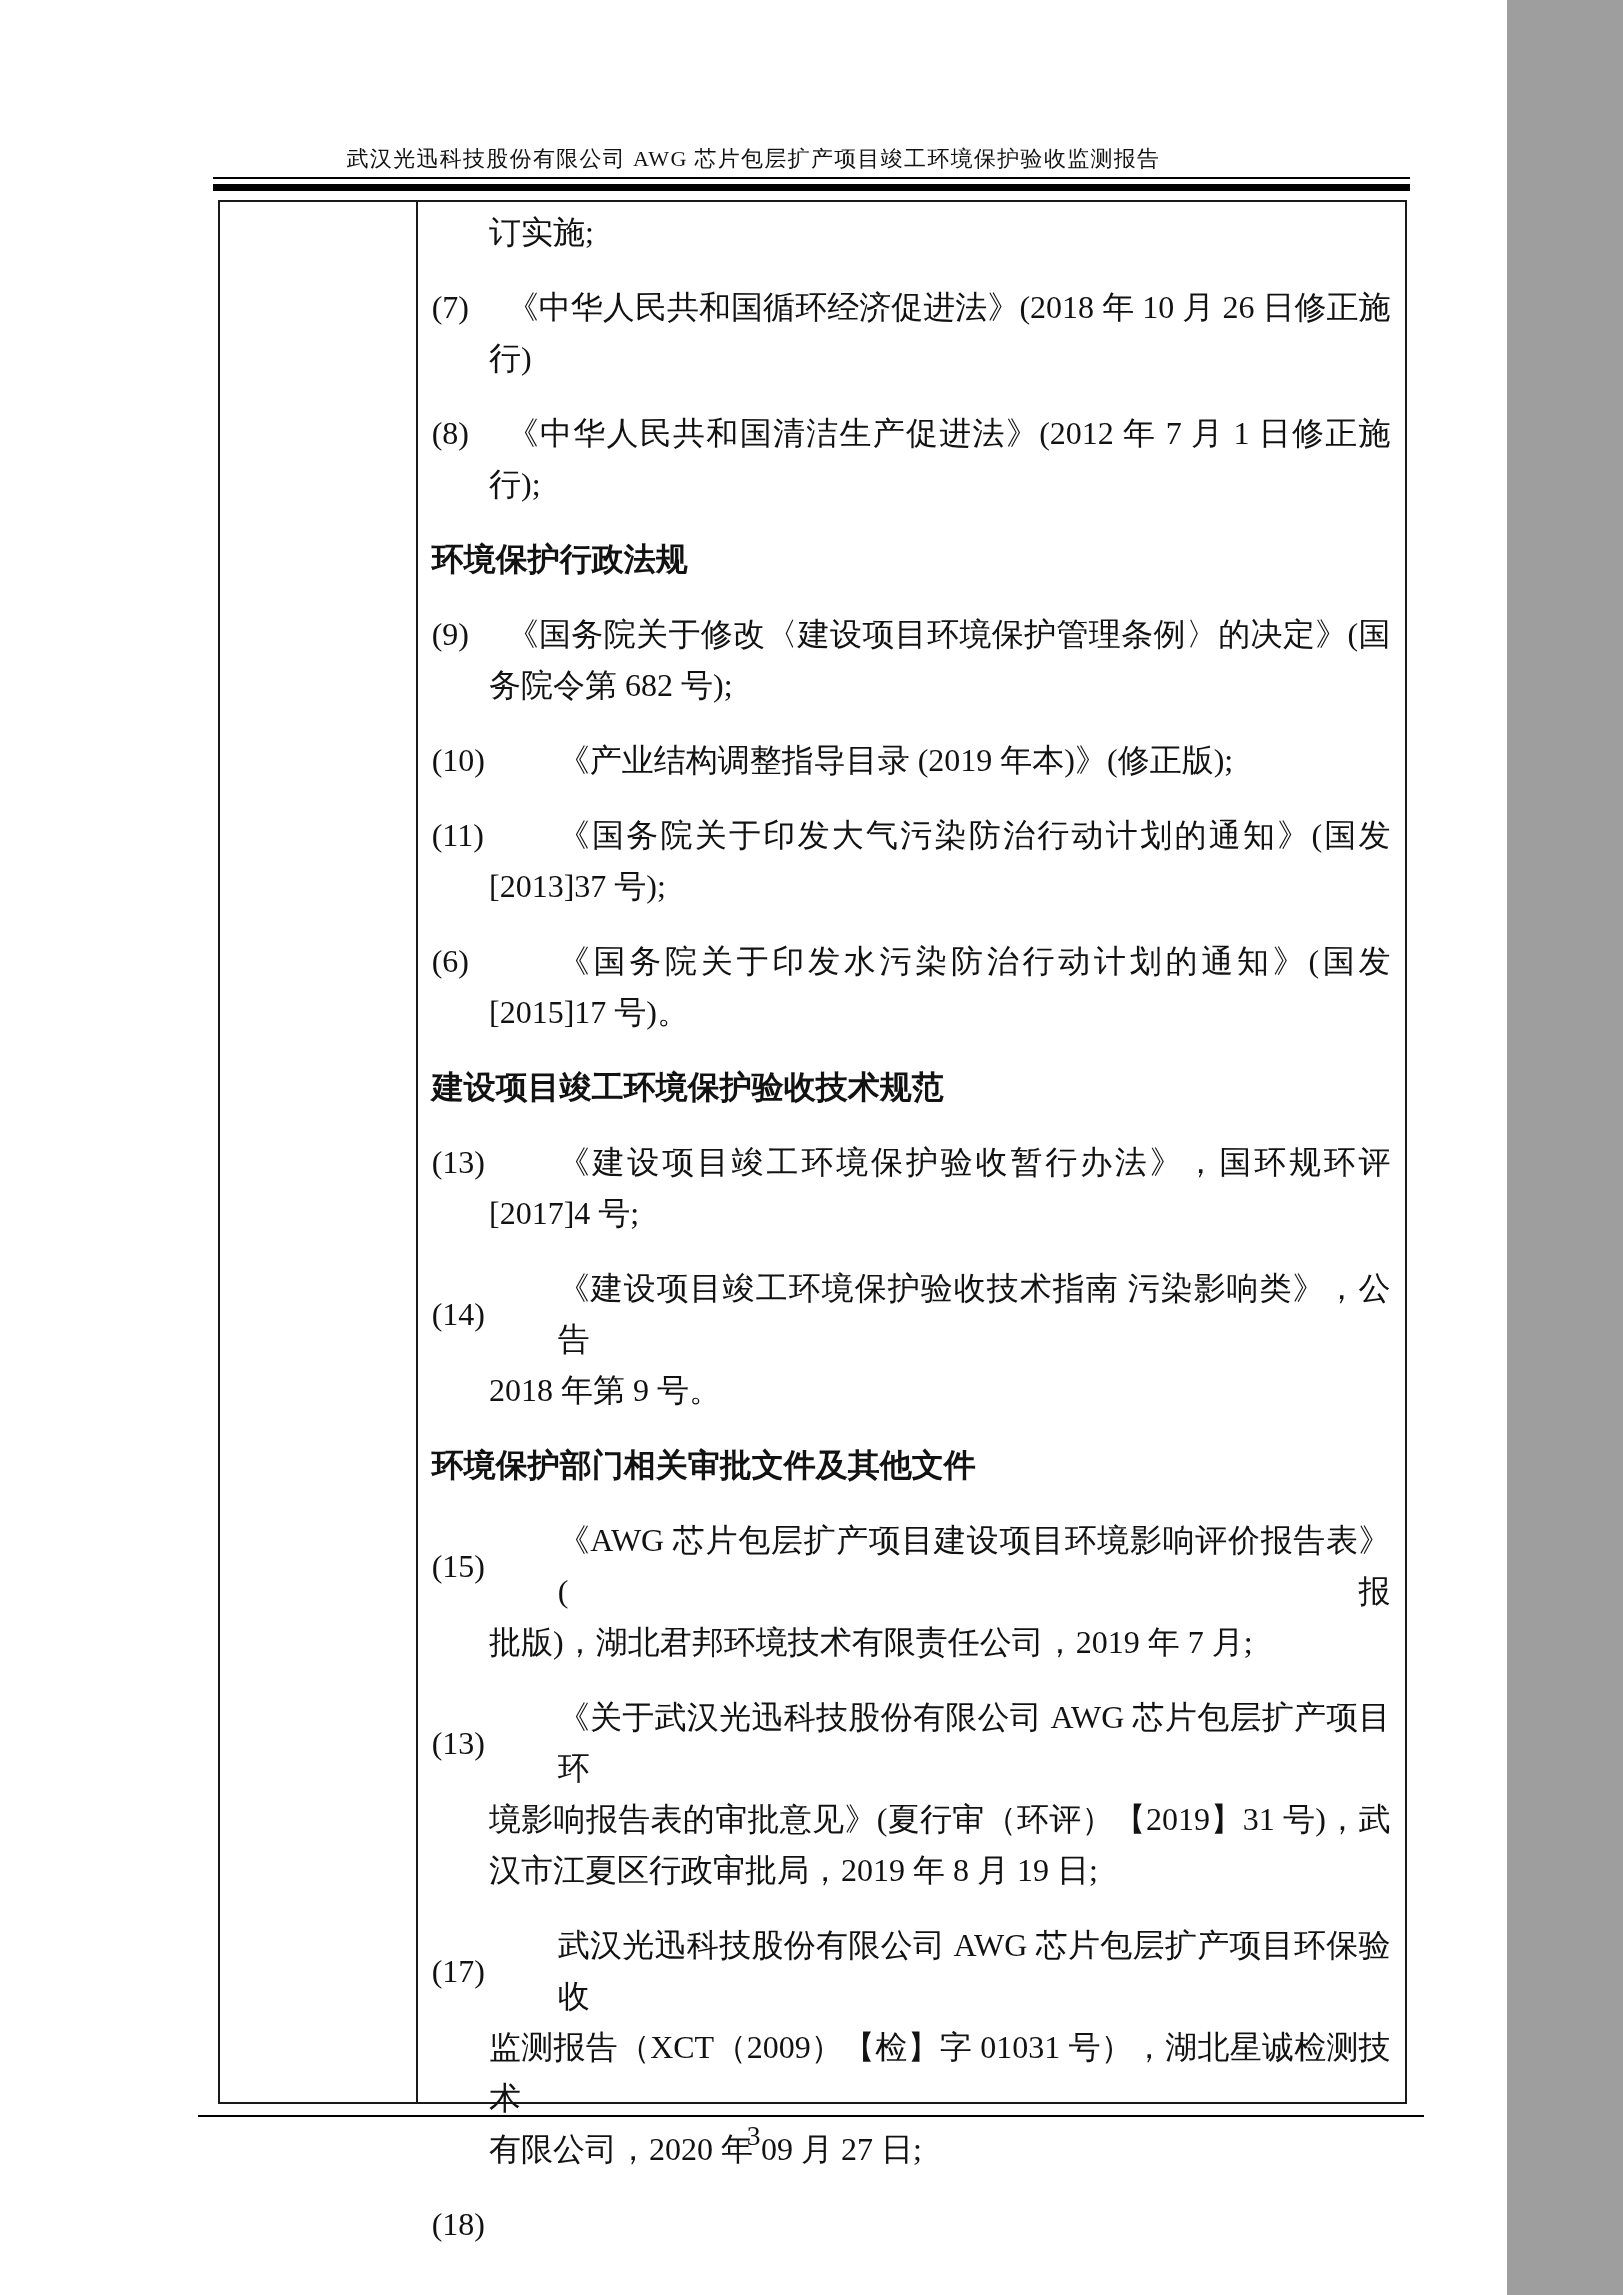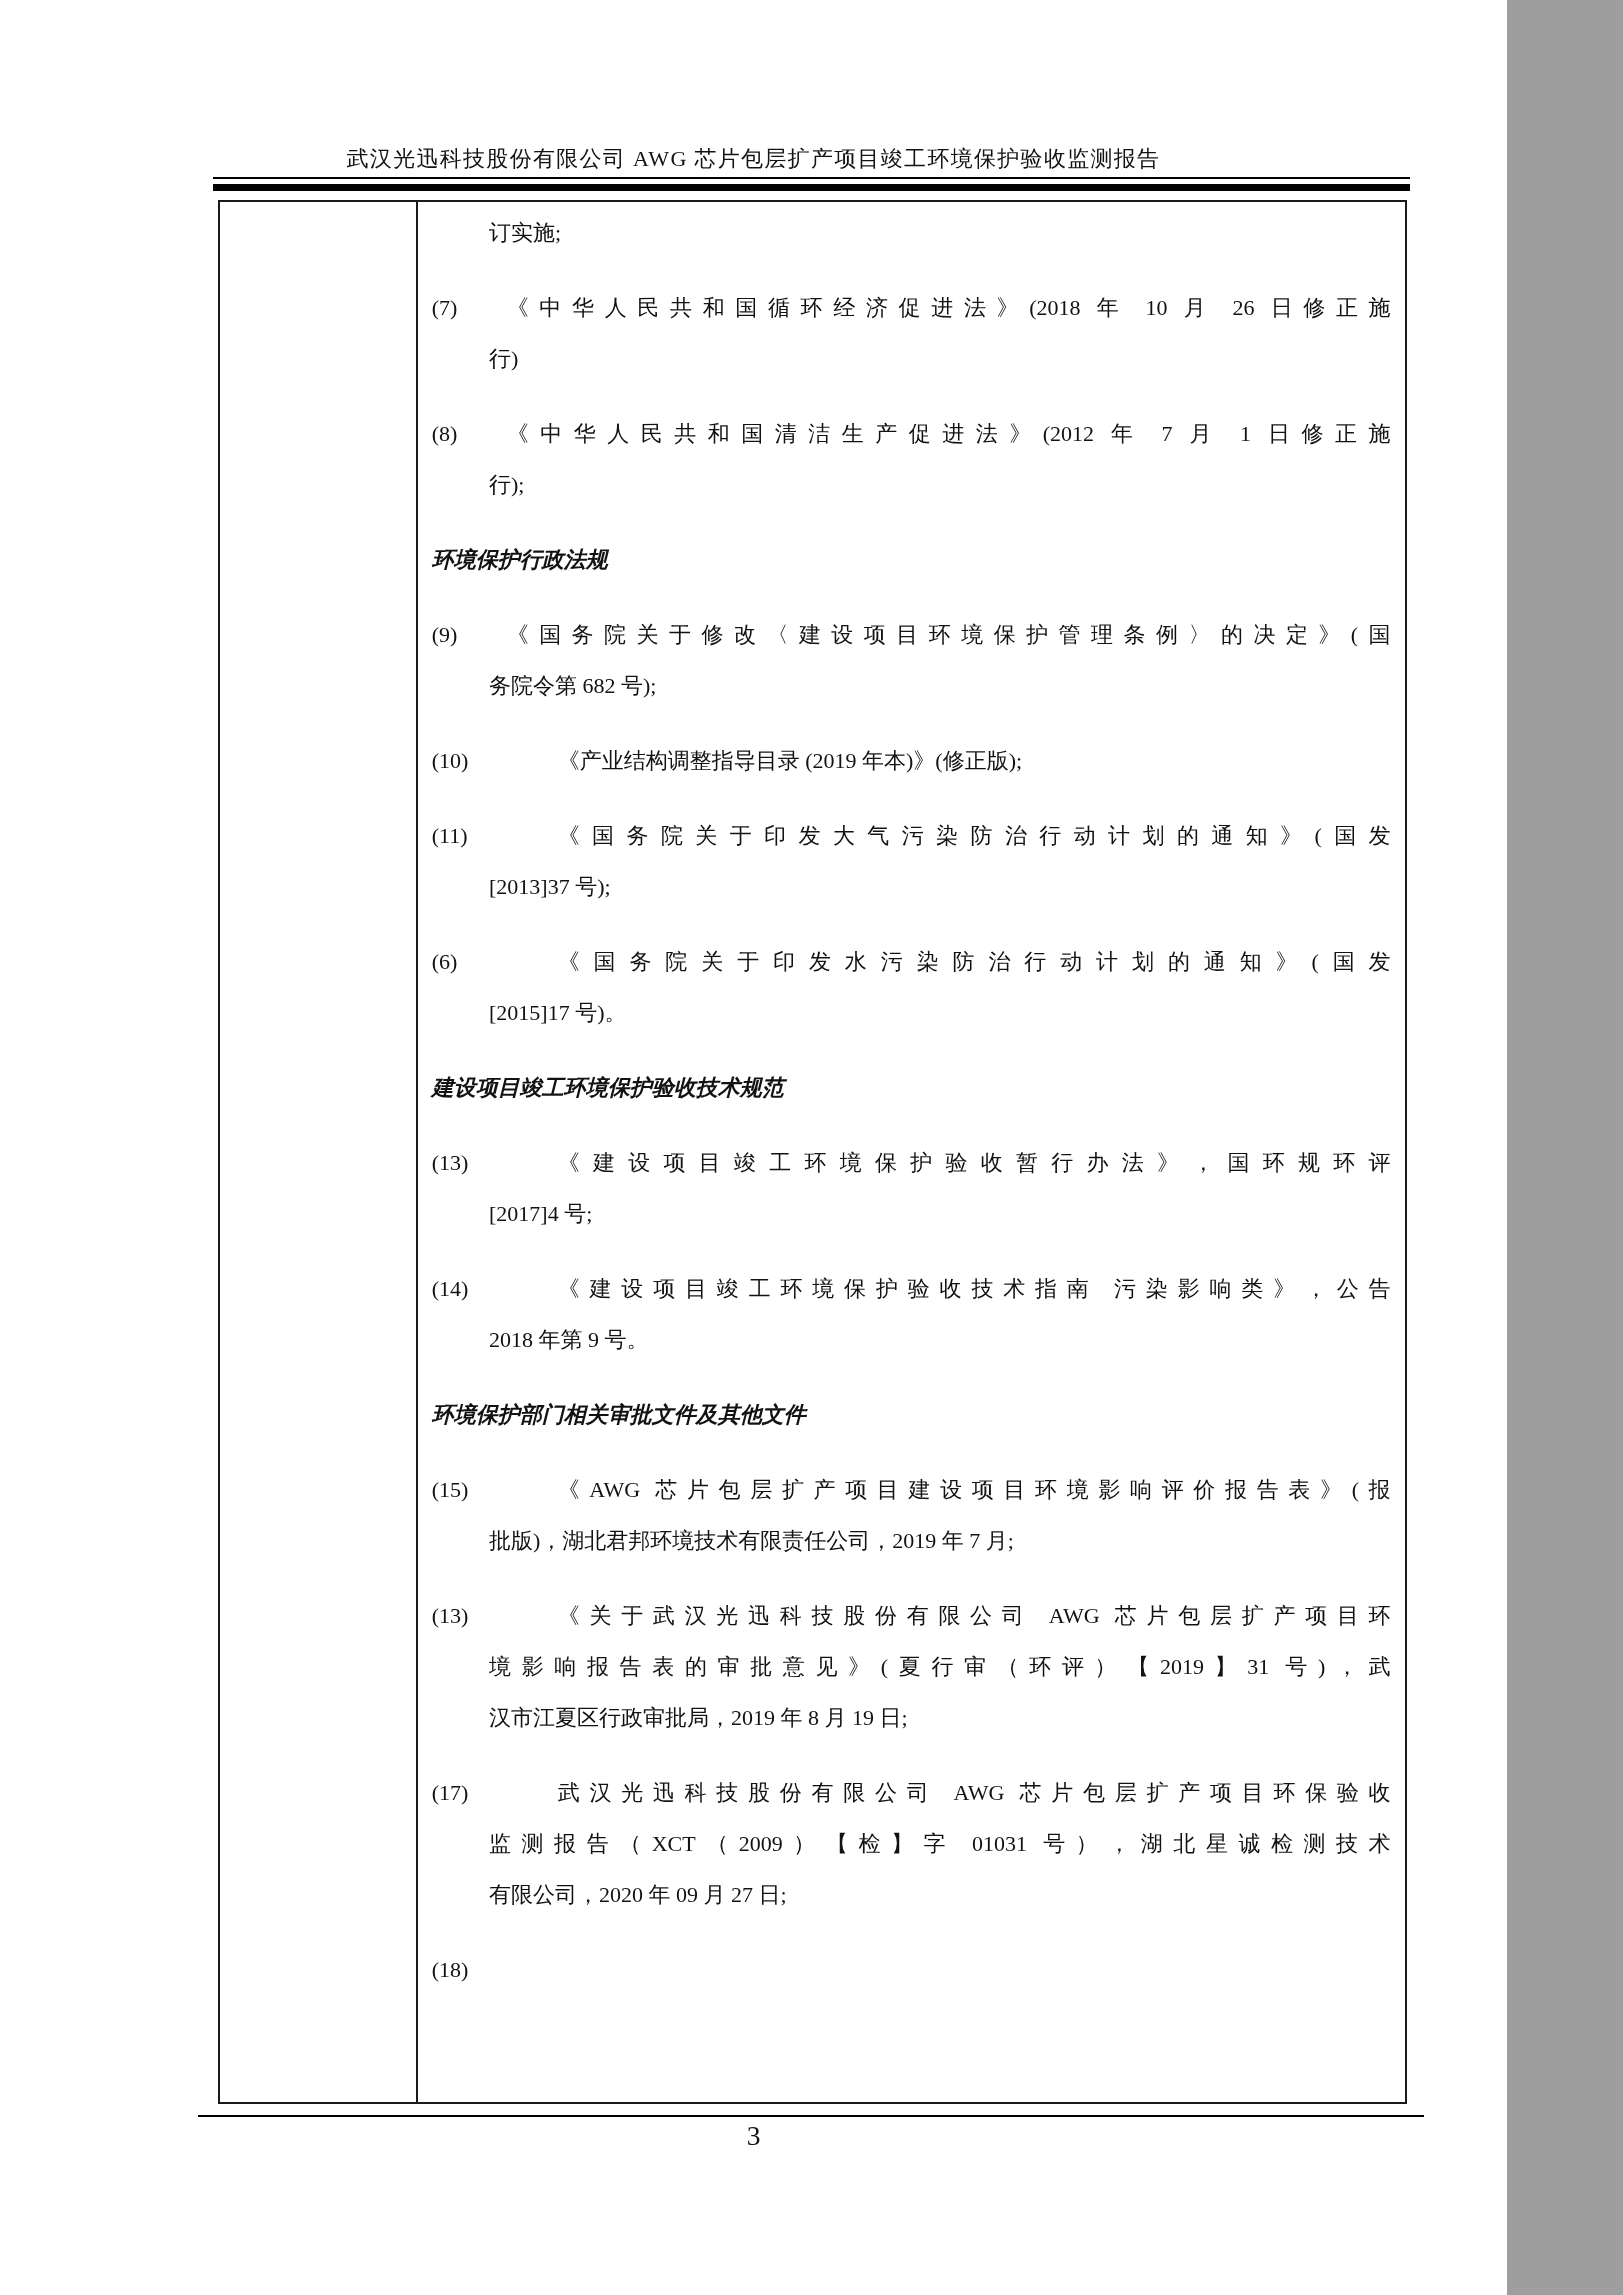--- a/index.html
+++ b/index.html
@@ -27,28 +27,28 @@
   }
   .cell-left{
     flex:0 0 198px;width:198px;
     border-right:2px solid #1a1a1a;box-sizing:border-box;
   }
   .cell-right{
     flex:1 1 auto;min-width:0;
     padding:5.2px 14.4px 0 0;box-sizing:border-box;
   }
   .ln{
-    display:flex;align-items:flex-start;
-    font-size:22px;line-height:51px;
+    display:flex;align-items:center;
+    font-size:32px;line-height:51px;
     white-space:pre-wrap;
   }
   .ln.para{margin-top:24px;}
   .ln.cont{padding-left:71px;}
   .ln.item{padding-left:13.7px;}
-  .ln.heading{padding-left:13.7px;font-weight:bold;font-style:italic;}
+  .ln.heading{padding-left:13.7px;font-weight:bold;}
   .num{flex:0 0 auto;}
   .num.s{width:75px;}
   .num.d{width:126px;}
   .txt{flex:1 1 auto;min-width:0;display:block;}
   .txt.fill{text-align:justify;text-align-last:justify;}
   .footer-rule{position:absolute;left:198px;top:2115px;width:1226px;height:2px;background:#000;}
   .page-number{
     position:absolute;top:2120px;left:0;width:100%;
     text-align:center;font-size:27.5px;
   }

